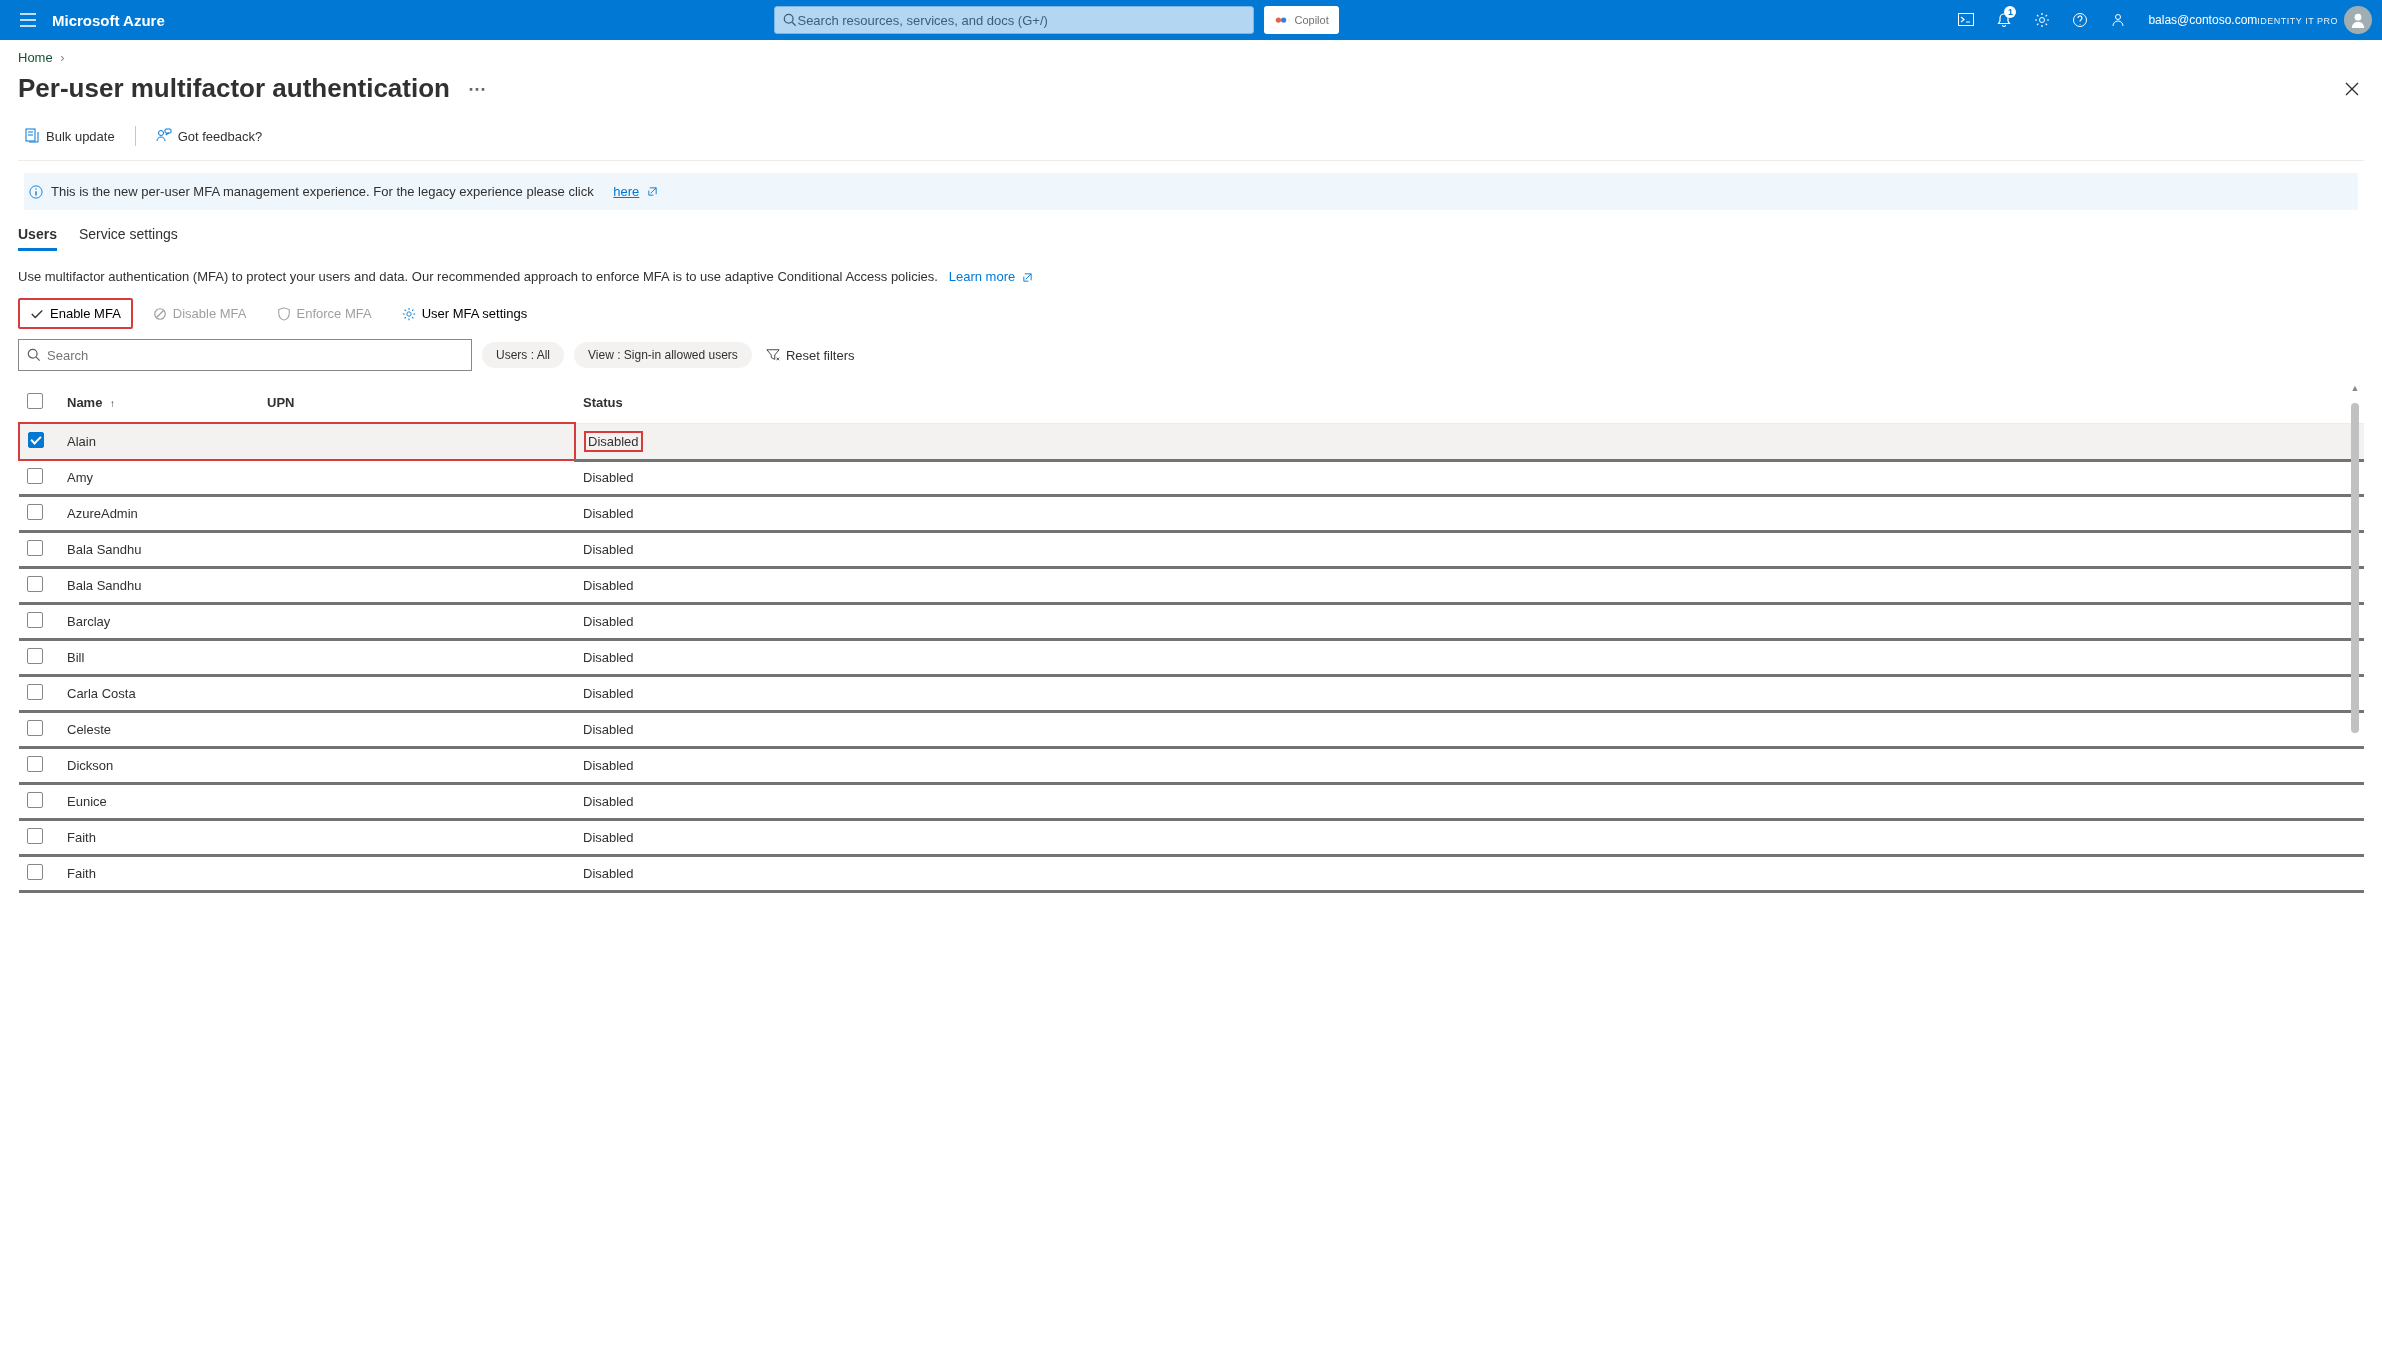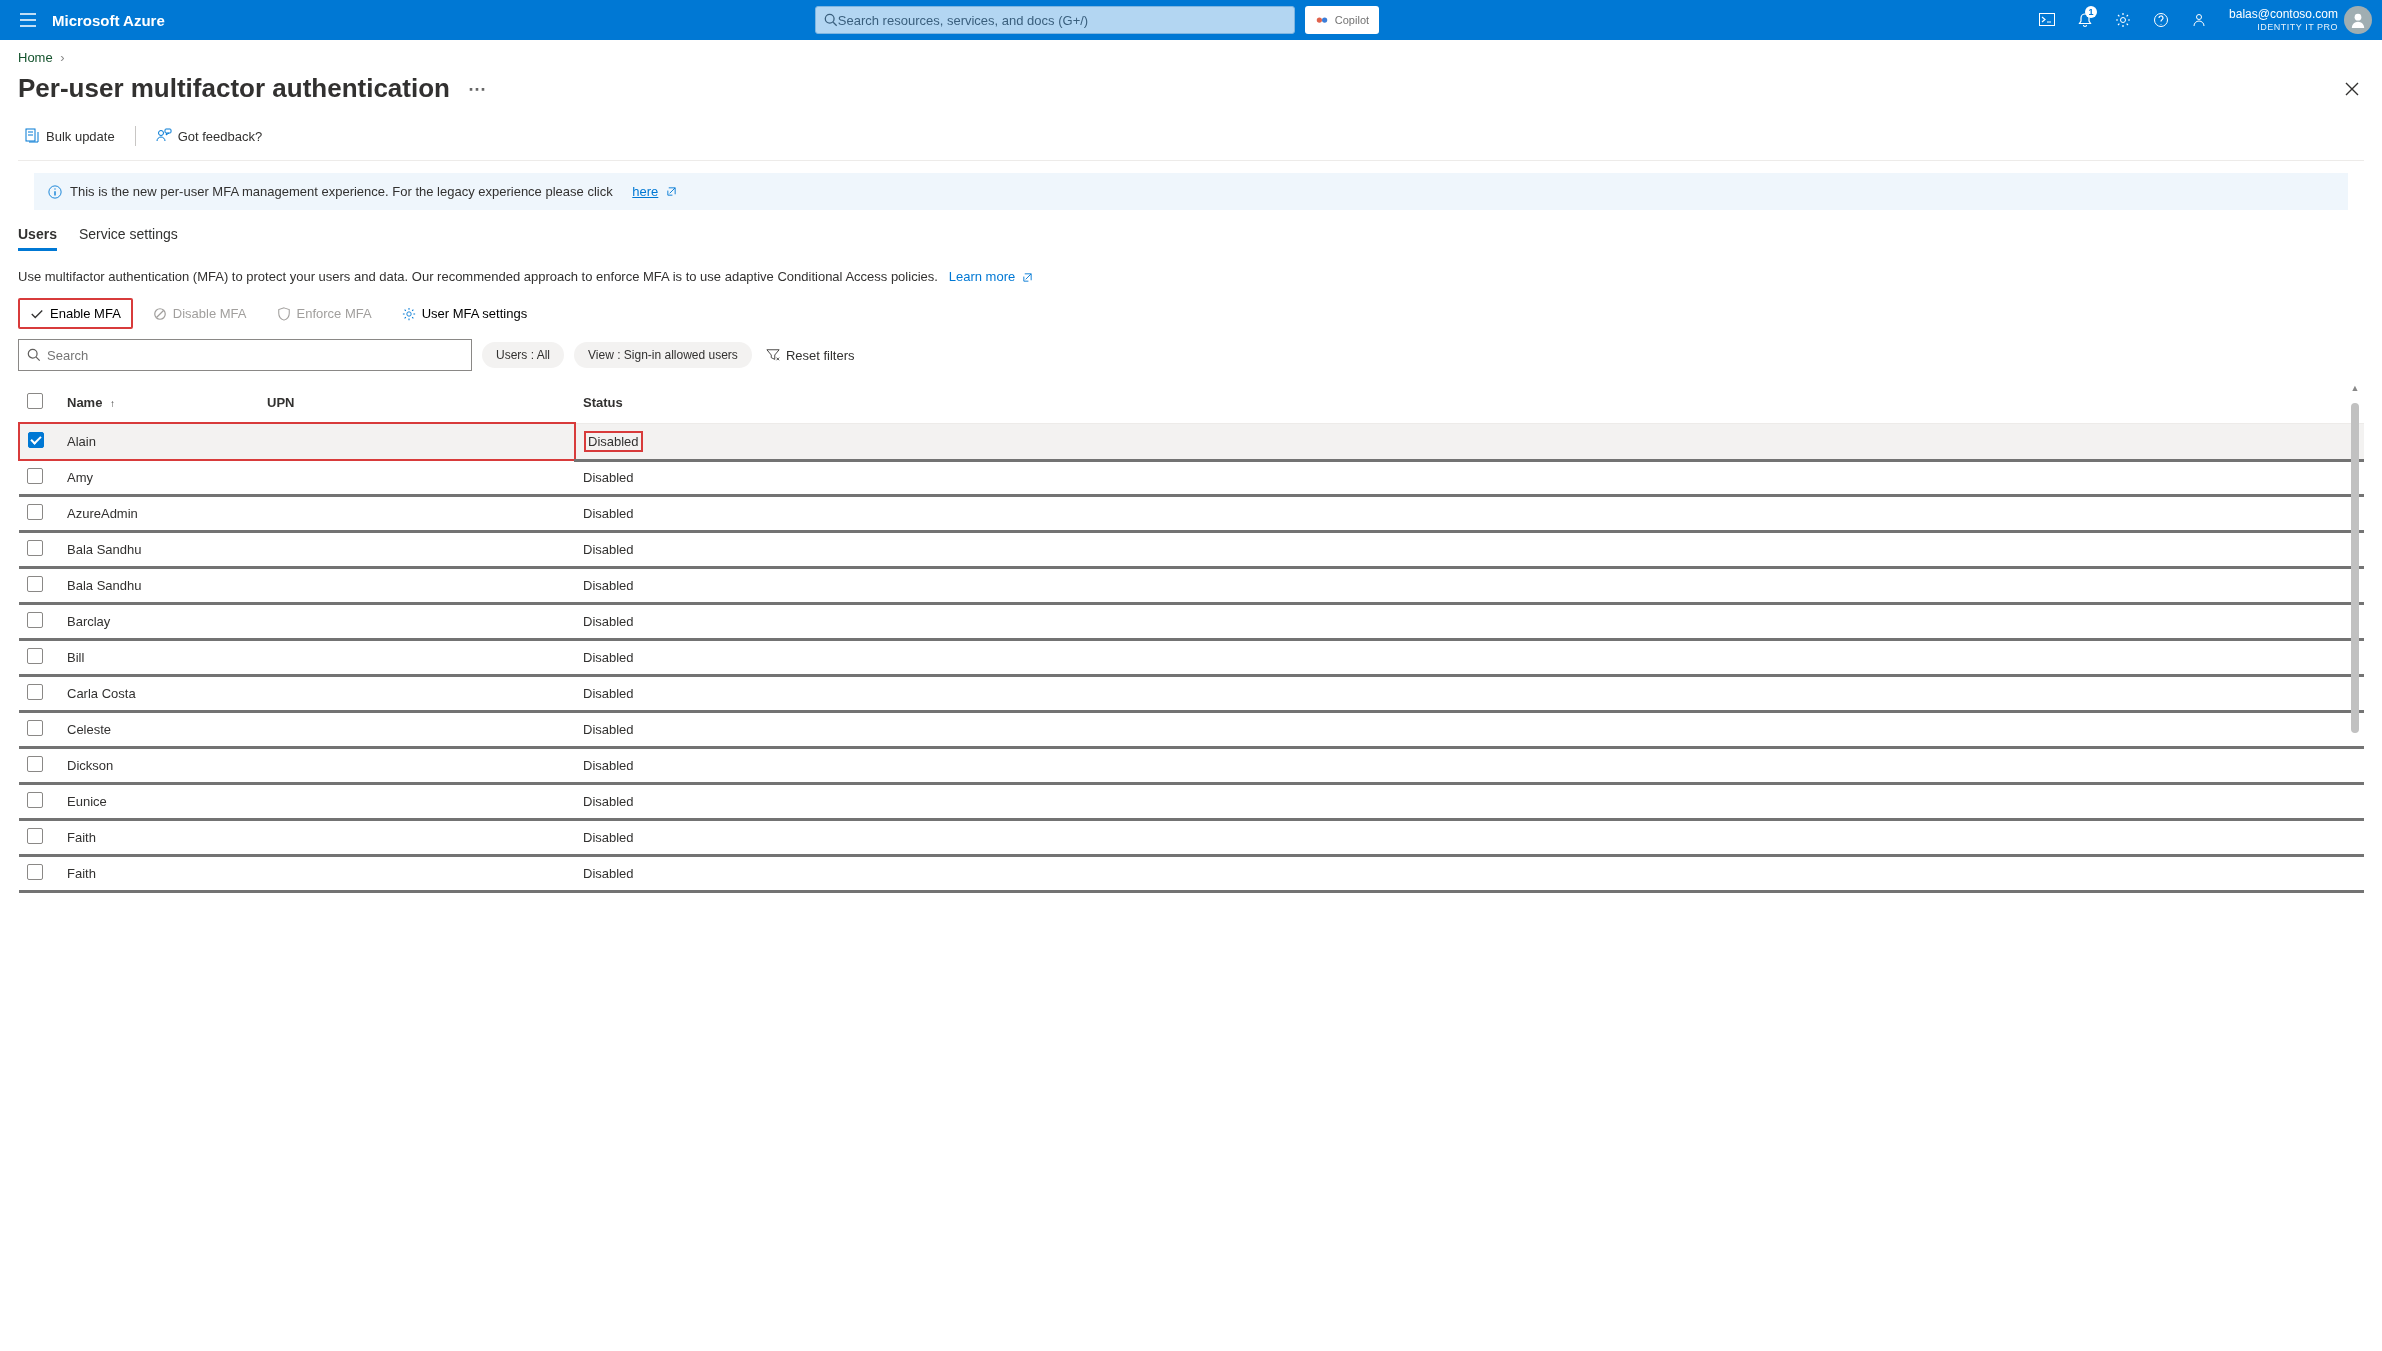--- a/index.html
+++ b/index.html
@@ -10,40 +10,40 @@
   .hamburger { width: 36px; height: 36px; display: flex; align-items: center; justify-content: center; cursor: pointer; }
   .brand { font-weight: 600; font-size: 15px; margin-left: 6px; flex: 0 0 auto; cursor: pointer; }
   .top-center { flex: 1; display: flex; justify-content: center; align-items: center; gap: 10px; }
   .searchbox { width: 480px; height: 28px; background: #b3d6f2; border-radius: 3px; display: flex; align-items: center; padding: 0 8px; color: #264d70; border: 1px solid #7fb5e0; }
   .searchbox input { border: none; background: transparent; outline: none; flex: 1; font-size: 13px; color: #323130; }
   .searchbox input::placeholder { color: #3a5f7d; }
   .copilot-btn { background: #fff; color: #737373; height: 28px; border-radius: 3px; display: flex; align-items: center; padding: 0 10px; gap: 6px; font-size: 11px; cursor: pointer; border: none; }
   .top-icons { display: flex; align-items: center; gap: 2px; }
   .top-icon { width: 36px; height: 36px; display: flex; align-items: center; justify-content: center; cursor: pointer; position: relative; }
   .badge { position: absolute; top: 4px; right: 6px; background: #fff; color: #0078d4; font-size: 9px; font-weight: bold; border-radius: 50%; width: 12px; height: 12px; display: flex; align-items: center; justify-content: center; }
-  .account { display: flex; flex-direction: column; align-items: flex-end; margin: 0 6px 0 12px; font-size: 11px; line-height: 1.2; cursor: pointer; }
+  .account { display: flex; flex-direction: row; align-items: flex-end; margin: 0 6px 0 12px; font-size: 11px; line-height: 1.2; cursor: pointer; }
   .account .email { font-size: 12px; }
   .account .role { font-size: 9px; letter-spacing: 0.5px; opacity: 0.9; }
   .avatar { width: 28px; height: 28px; border-radius: 50%; background: #a0aeb2; display: flex; align-items: center; justify-content: center; cursor: pointer; }
   
   
   .shell { padding: 0 18px; height: calc(100vh - 40px); overflow: hidden; display: flex; flex-direction: column; }
   .breadcrumb { padding: 10px 0 6px; font-size: 13px; }
   .breadcrumb a { color: #14532d; text-decoration: none; }
   .breadcrumb .sep { color: #888; margin: 0 4px; }
   .page-head { display: flex; align-items: center; justify-content: space-between; padding: 2px 0 14px; }
   .page-title { font-size: 26px; font-weight: 600; display: flex; align-items: center; gap: 18px; }
   .more-btn { color: #666; cursor: pointer; font-size: 18px; }
   .close-btn { cursor: pointer; padding: 4px; }
   
   .toolbar { display: flex; align-items: center; gap: 10px; padding: 6px 0 12px; border-bottom: 1px solid #edebe9; }
   .tool-item { display: flex; align-items: center; gap: 6px; font-size: 13px; cursor: pointer; padding: 4px 6px; }
   .tool-divider { width: 1px; height: 20px; background: #c8c6c4; margin: 0 4px; }
   
-  .info-banner { background: #eff6fc; border: 1px solid #eff6fc; padding: 10px 13px; margin: 12px 16px 10px; font-size: 13px; display: flex; align-items: center; gap: 8px; }
+  .info-banner { background: #eff6fc; border: 1px solid #eff6fc; padding: 10px 4px; margin: 12px 6px 10px; font-size: 13px; display: flex; align-items: center; gap: 8px; }
   .info-banner .link { color: #0078d4; text-decoration: underline; cursor: pointer; }
   
   .tabs { display: flex; gap: 22px; border-bottom: 0; margin-bottom: 18px; }
   .tab { padding: 6px 0; font-size: 14px; cursor: pointer; border-bottom: 2px solid transparent; }
   .tab.active { border-bottom: 3px solid #0078d4; font-weight: 700; }
   
   .desc { font-size: 13px; margin-bottom: 14px; }
   .desc .link { color: #0078d4; cursor: pointer; }
   
   .action-row { display: flex; align-items: center; gap: 10px; margin-bottom: 10px; }

